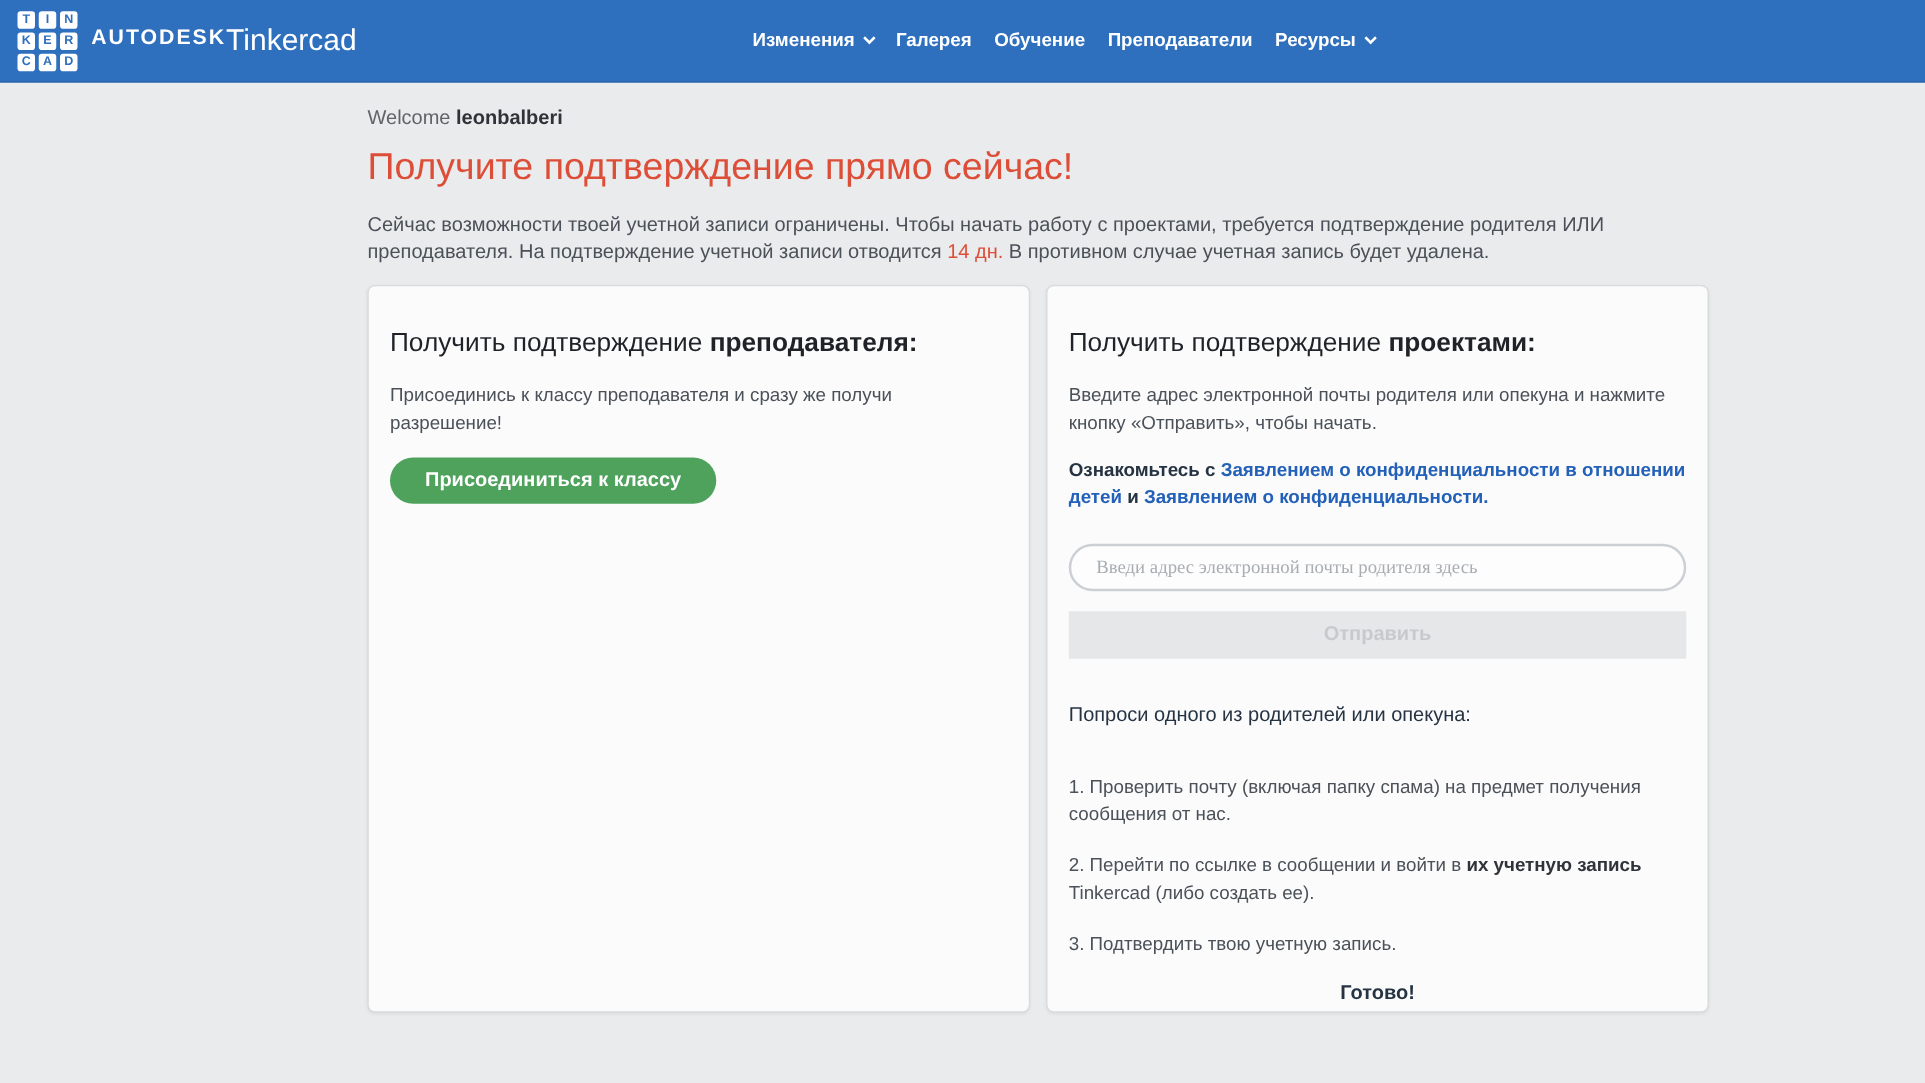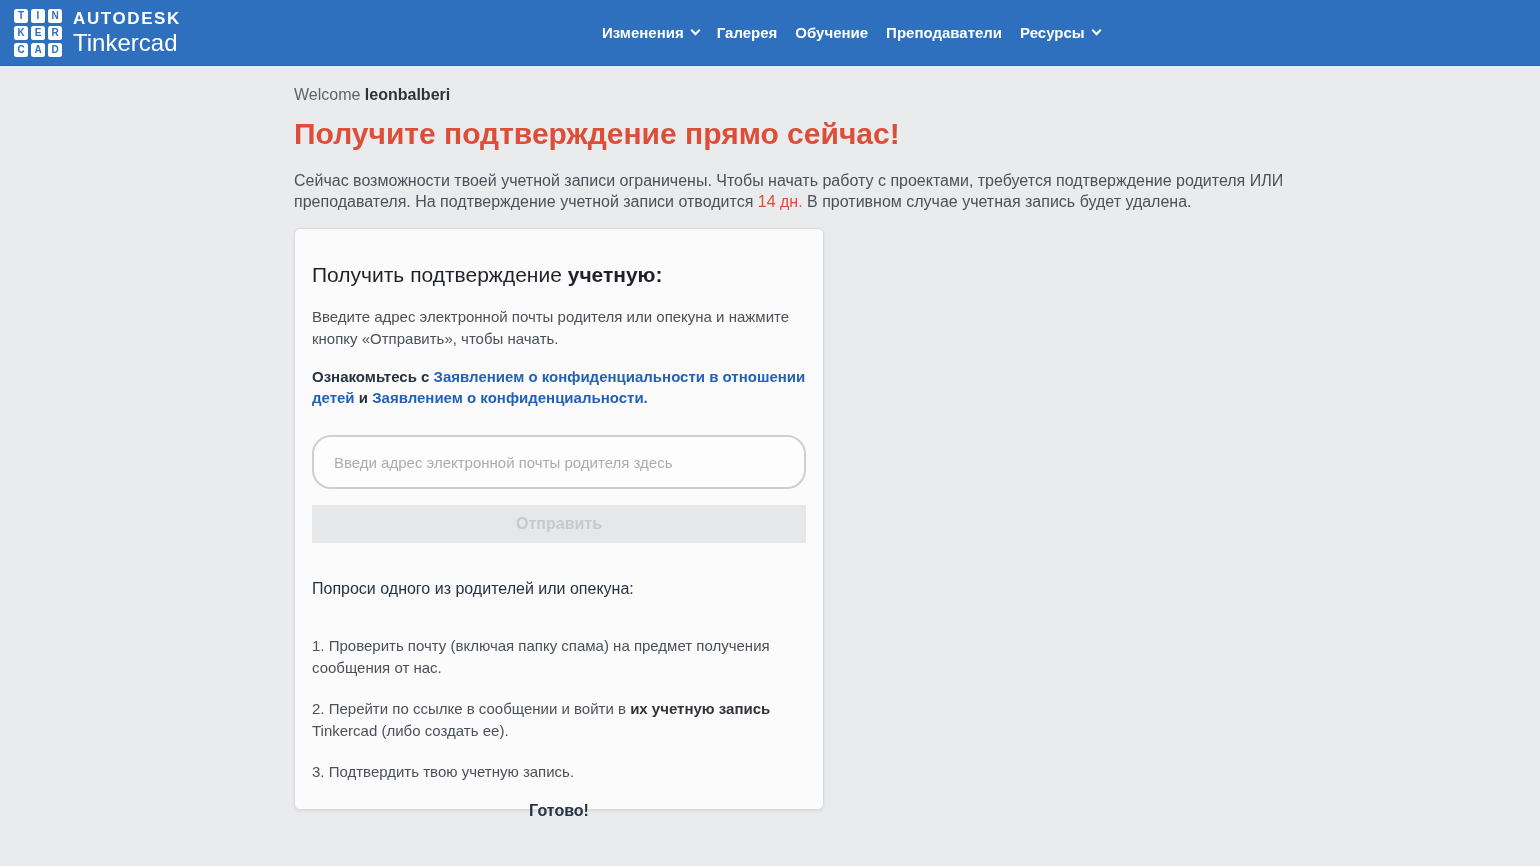--- a/index.html
+++ b/index.html
@@ -16,39 +16,39 @@
     display:flex; align-items:center; position:relative;
   }
   .brand { display:flex; align-items:center; gap:11px; margin-left:14px; cursor:pointer; }
   .logo-grid {
     display:grid; grid-template-columns:repeat(3,14px); grid-auto-rows:14px; gap:3px;
   }
   .logo-tile {
     background:#ffffff; border-radius:2.5px; color:#2e6fbe;
     font-size:10px; font-weight:bold; display:flex; align-items:center; justify-content:center;
   }
-  .brand-text { display:flex; flex-direction:column; justify-content:center; }
+  .brand-text { display:flex; justify-content:center; }
   .brand-l1 { color:#fff; font-weight:bold; font-size:17px; letter-spacing:1.6px; line-height:1.25; }
   .brand-l2 { color:#fff; font-size:24px; font-weight:400; line-height:1.15; }
 
   .main-nav { position:absolute; left:602px; top:0; height:100%; display:flex; align-items:center; gap:18px; }
   .nav-item {
     color:#ffffff; font-size:15px; font-weight:bold; text-decoration:none;
     display:flex; align-items:center; gap:8px; cursor:pointer; white-space:nowrap;
   }
   .chev {
     width:7px; height:7px; border-right:2px solid #fff; border-bottom:2px solid #fff;
     transform:rotate(45deg); margin-top:-4px;
   }
 
   
   .content { margin-left:294px; width:1073px; padding-top:20px; }
   .welcome { font-size:16px; color:#5f6468; margin:0 0 12px; }
   .welcome b { color:#2f3337; }
-  .page-title { font-size:30px; font-weight:700; color:#dd4e38; margin:0 0 18px; line-height:36px; }
+  .page-title { font-size:30px; font-weight:400; color:#dd4e38; margin:0 0 18px; line-height:36px; }
   .intro { font-size:16px; line-height:21px; color:#4b5158; margin:0 0 16px; max-width:1073px; }
   .days { color:#dd4e38; }
 
   .cards { display:flex; gap:13px; align-items:stretch; }
   .card {
     width:530px; height:582px; background:#fbfbfc;
     border:1px solid #d8dadc; border-radius:6px;
     box-shadow:0 1px 3px rgba(0,0,0,.07);
     padding:33px 17px 0 17px;
   }
@@ -60,22 +60,22 @@
     display:inline-block; background:#4ea25c; color:#ffffff;
     font-weight:bold; font-size:16px; font-family:inherit;
     border:none; border-radius:19px; padding:0 28px; height:37px; line-height:37px;
     cursor:pointer;
   }
 
   .privacy { font-size:15px; line-height:21px; font-weight:bold; color:#253342; margin:0 0 27px; }
   .privacy a { color:#2361b8; text-decoration:none; cursor:pointer; }
 
   .email-input {
-    width:100%; height:54px; border:2px solid #ccd0d4; border-radius:19px;
-    padding:0 20px; font-size:15px; font-family:Liberation Sans, sans-serif; color:#4c1d95;
+    width:100%; height:38px; border:2px solid #ccd0d4; border-radius:19px;
+    padding:0 20px; font-size:15px; font-family:Liberation Serif, serif; color:#4c1d95;
     background:#fdfdfe; outline:none; margin:0 0 16px; display:block;
   }
   .email-input::placeholder { color:#a9adb2; }
 
   .btn-send {
     width:100%; height:38px; background:#e5e7e9; color:#c7cacd;
     border:none; border-radius:0; font-size:16px; font-weight:bold;
     font-family:inherit; margin:0 0 37px; cursor:default; display:block;
   }
 
@@ -129,23 +129,28 @@
 
 <main class="content">
   <p class="welcome"><span>Welcome </span><b>leonbalberi</b></p>
 
   <h1 class="page-title">Получите подтверждение прямо сейчас!</h1>
 
   <p class="intro"><span>Сейчас возможности твоей учетной записи ограничены. Чтобы начать работу с проектами, требуется подтверждение родителя ИЛИ преподавателя. На подтверждение учетной записи отводится </span><span class="days">14 дн.</span><span> В противном случае учетная запись будет удалена.</span></p>
 
   <div class="cards">
 
+    <section class="card">
+      <h2 class="card-title"><span>Получить подтверждение </span><b>преподавателя</b><b>:</b></h2>
+      <p class="desc">Присоединись к классу преподавателя и сразу же получи разрешение!</p>
+      <button class="btn-green">Присоединиться к классу</button>
+    </section>
 
     <section class="card">
-      <h2 class="card-title"><span>Получить подтверждение </span><b>учетную</b><b>:</b></h2>
+      <h2 class="card-title"><span>Получить подтверждение </span><b>проектами</b><b>:</b></h2>
       <p class="desc">Введите адрес электронной почты родителя или опекуна и нажмите кнопку «Отправить», чтобы начать.</p>
 
       <p class="privacy"><span>Ознакомьтесь с </span><a>Заявлением о конфиденциальности в отношении детей</a><span> и </span><a>Заявлением о конфиденциальности.</a></p>
 
       <input class="email-input" type="text" placeholder="Введи адрес электронной почты родителя здесь" style="">
 
       <button class="btn-send" disabled="">Отправить</button>
 
       <h3 class="steps-title">Попроси одного из родителей или опекуна:</h3>
       <p class="step">1. Проверить почту (включая папку спама) на предмет получения сообщения от нас.</p>

